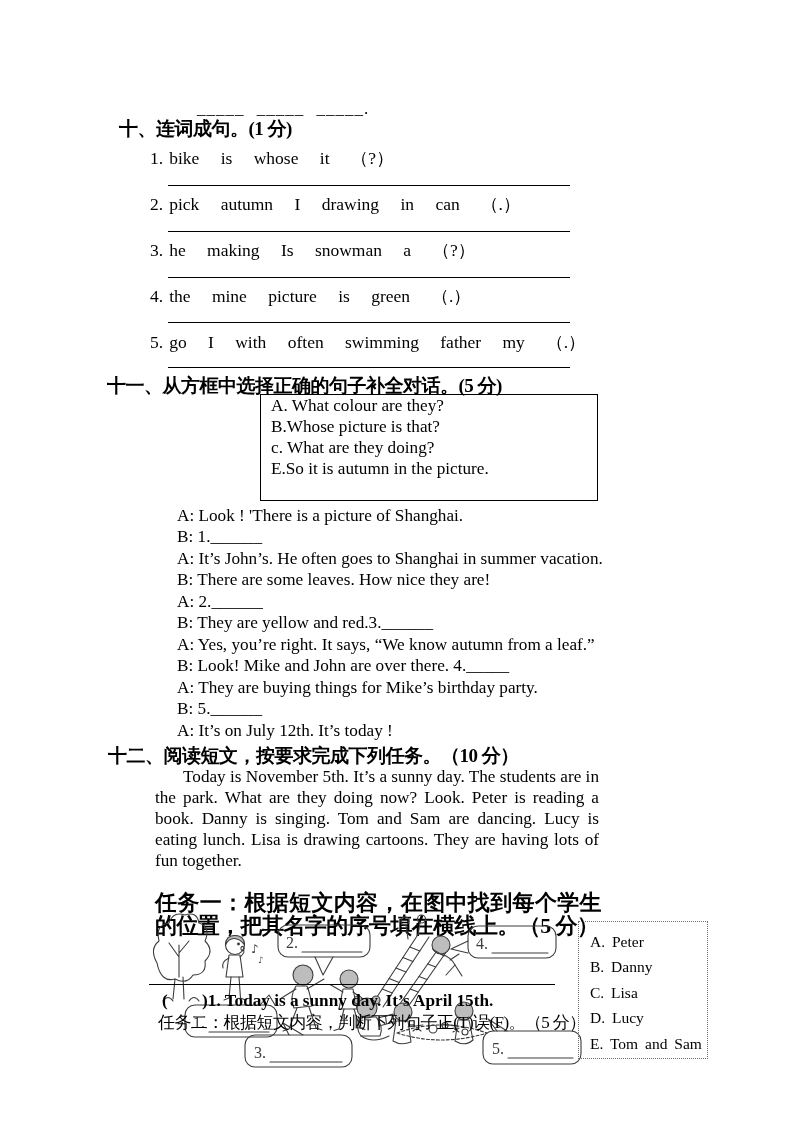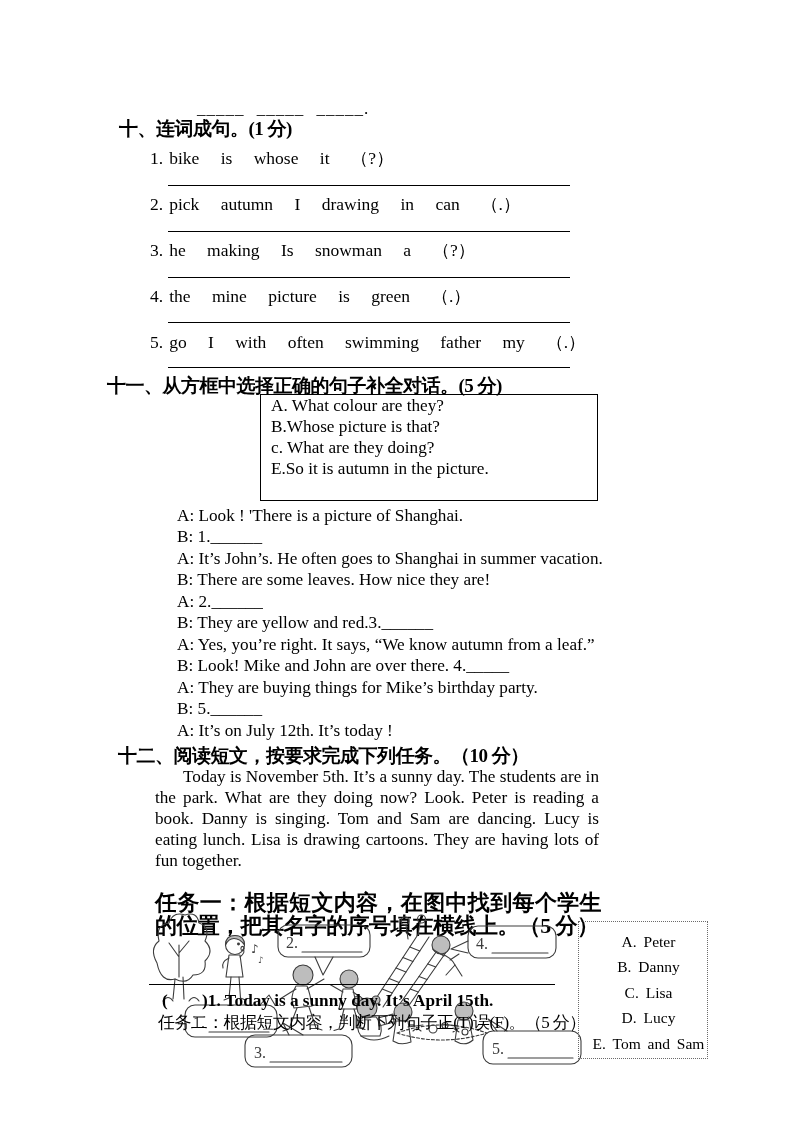--- a/index.html
+++ b/index.html
@@ -38,21 +38,21 @@
   .tf-line{
     left:162px;top:988px;font-size:17.2px;white-space:nowrap;z-index:6;font-weight:bold;
   }
   .rule{
     left:149px;top:984px;width:406px;border-top:1.3px solid #000;height:0;z-index:5;
   }
   .scene{left:145px;top:905px;z-index:1;}
   .names-box{
     left:578px;top:921px;width:130px;height:138px;
     border:1px dotted #6b6b6b;box-sizing:border-box;
-    padding:7px 0 0 11px;z-index:2;background:transparent;text-align:center;
+    padding:7px 0 0 11px;z-index:2;background:transparent;
   }
   .name-opt{font-size:15.5px;line-height:25.4px;white-space:nowrap;word-spacing:3px;}
   svg text{font-family:"Liberation Serif","DejaVu Serif",serif;}
   .note{font-family:"DejaVu Sans",sans-serif;}
 </style>
 </head>
 <body>
 
 <div class="abs top-blanks" style="left:197px;top:99px;">_____ _____ _____.</div>
 
@@ -99,21 +99,21 @@
   <div class="dlg">B: There are some leaves. How nice they are!</div>
   <div class="dlg">A: 2.______</div>
   <div class="dlg">B: They are yellow and red.3.______</div>
   <div class="dlg">A: Yes, you’re right. It says, “We know autumn from a leaf.”</div>
   <div class="dlg">B: Look! Mike and John are over there. 4._____</div>
   <div class="dlg">A: They are buying things for Mike’s birthday party.</div>
   <div class="dlg">B: 5.______</div>
   <div class="dlg">A: It’s on July 12th. It’s today !</div>
 </div>
 
-<div class="abs heading" style="left:118px;top:743px;">十二、阅读短文，按要求完成下列任务。（10 分）</div>
+<div class="abs heading" style="left:108px;top:743px;">十二、阅读短文，按要求完成下列任务。（10 分）</div>
 
 <div class="abs passage">Today is November 5th. It’s a sunny day. The students are in the park. What are they doing now? Look. Peter is reading a book. Danny is singing. Tom and Sam are dancing. Lucy is eating lunch. Lisa is drawing cartoons. They are having lots of fun together.</div>
 
 <div class="abs task1">任务一：根据短文内容，在图中找到每个学生的位置，把其名字的序号填在横线上。（5 分）</div>
 
 <svg class="abs scene" width="445" height="185" viewBox="0 0 445 185">
   <g fill="none" stroke="#3c3c3c" stroke-width="1.1" stroke-linecap="round" stroke-linejoin="round">
 
     <g>
       <path d="M12,58 Q4,44 14,36 Q10,20 24,18 Q28,6 40,10 Q52,6 54,18 Q66,22 60,36 Q70,46 60,56 Q62,70 48,70 Q42,80 30,74 Q16,78 12,58 Z"></path>

